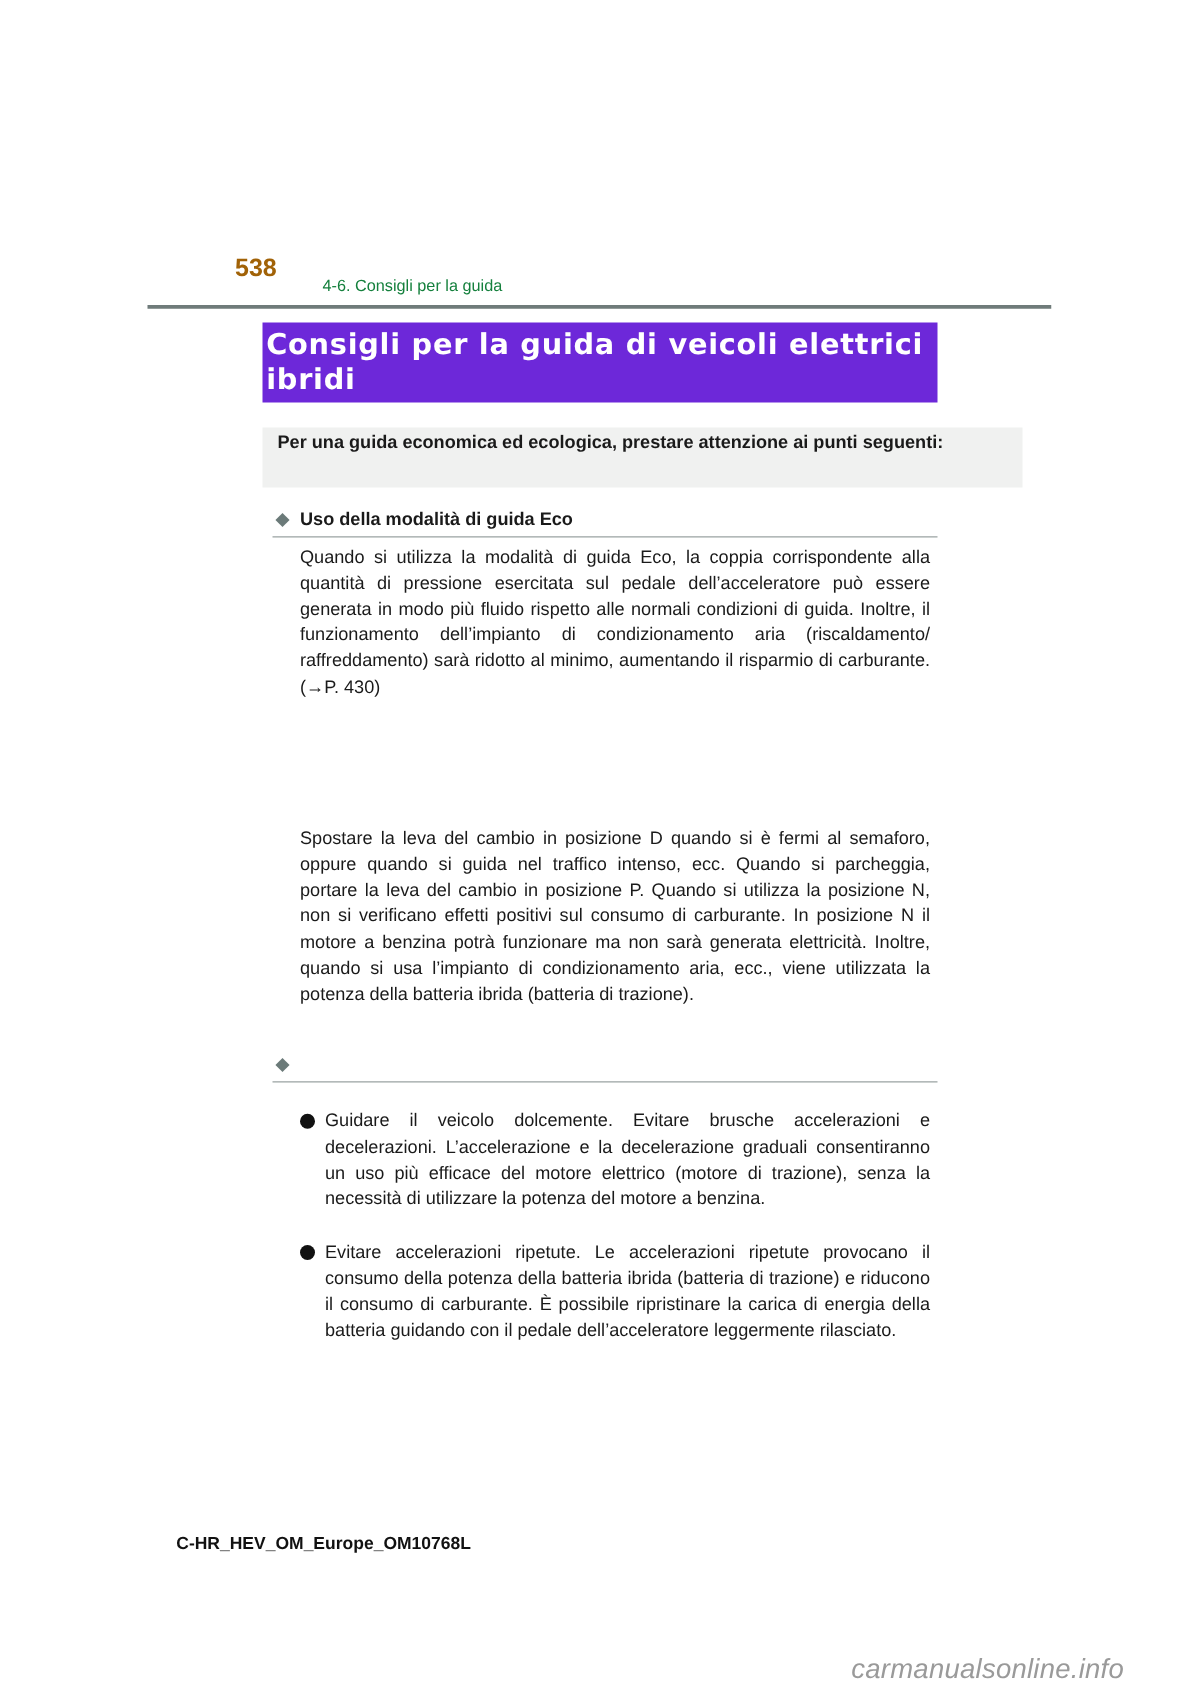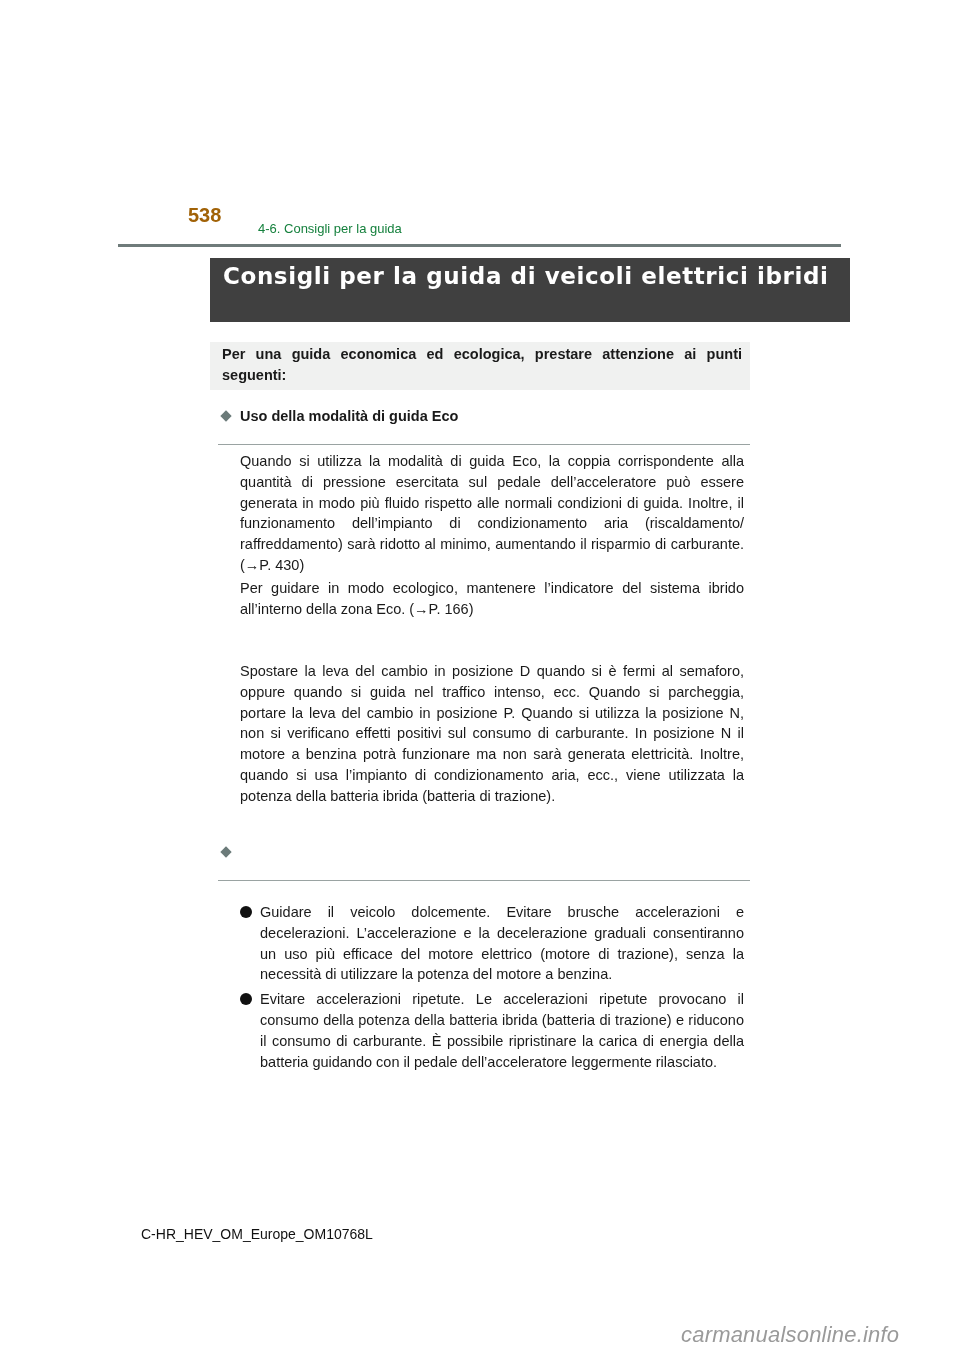--- a/index.html
+++ b/index.html
@@ -4,42 +4,42 @@
 <style>
   html, body { margin:0; padding:0; }
   body {
     width:960px; height:1358px; background:#ffffff; position:relative;
     font-family:"Liberation Sans", sans-serif; color:#1a1a1a; overflow:hidden;
   }
   .page-num { position:absolute; left:188px; top:204px; font-size:20px; font-weight:bold; color:#a16207; }
   .breadcrumb { position:absolute; left:258px; top:221px; font-size:13px; color:#15803d; }
   .header-rule { position:absolute; left:118px; top:244px; width:723px; height:3px; background:#6f7b7a; }
   .title-box {
-    position:absolute; left:210px; top:258px; width:640px; height:64px;
-    background:#404040; color:#ffffff; box-sizing:border-box; padding:4px 0 0 13px;
+    position:absolute; left:210px; top:258px; width:540px; height:64px;
+    background:#6d28d9; color:#ffffff; box-sizing:border-box; padding:4px 0 0 3px;
   }
   .title-box h1 { margin:0; font-size:23px; line-height:28px; font-weight:bold; letter-spacing:0.6px; font-family:"DejaVu Sans", sans-serif; }
   .intro-box {
-    position:absolute; left:210px; top:342px; width:540px; height:48px;
+    position:absolute; left:210px; top:342px; width:608px; height:48px;
     background:#f0f1f0; box-sizing:border-box; padding:2px 8px 0 12px;
     font-size:14.5px; font-weight:bold; line-height:21px; text-align:justify;
   }
   .section { position:absolute; left:218px; width:532px; }
   .sec-head {
     display:flex; align-items:center; font-size:14.5px; font-weight:bold;
-    border-bottom:1.5px solid #9aa3a2; padding-bottom:18px; height:20px;
+    border-bottom:1.5px solid #9aa3a2; padding-bottom:3px; height:20px;
   }
   .diamond { width:8px; height:8px; background:#6b7a79; transform:rotate(45deg); margin:0 10px 0 4px; flex:none; }
   .sec-body {
     margin:6px 6px 0 22px; font-size:14.5px; line-height:20.8px; text-align:justify; text-align-last:left;
   }
   .bullet { display:flex; margin-left:22px; margin-right:6px; font-size:14.5px; line-height:20.8px; }
   .bullet .dot { width:12px; height:12px; border-radius:50%; background:#111; flex:none; margin:4px 8px 0 0; }
   .bullet .txt { text-align:justify; text-align-last:left; }
-  .footer-id { position:absolute; left:141px; top:1226px; font-size:14px; color:#111; }
+  .footer-id { position:absolute; left:141px; top:1226px; font-size:14px; color:#111;font-weight:bold; }
   .watermark { position:absolute; left:681px; top:1322px; font-size:22px; color:#9a9a9a; letter-spacing:0.2px;font-style:italic; }
 </style>
 </head>
 <body>
 
 <div class="page-num">538</div>
 <div class="breadcrumb">4-6. Consigli per la guida</div>
 <div class="header-rule"></div>
 
 <div class="title-box">
@@ -50,35 +50,34 @@
 
 <div class="section" style="top:406px;">
   <div class="sec-head">
     <span class="diamond"></span>
     <span>Uso della modalità di guida Eco</span>
   </div>
   <div class="sec-body">Quando si utilizza la modalità di guida Eco, la coppia corrispondente alla quantità di pressione esercitata sul pedale dell’acceleratore può essere generata in modo più fluido rispetto alle normali condizioni di guida. Inoltre, il funzionamento dell’impianto di condizionamento aria (riscaldamento/ raffreddamento) sarà ridotto al minimo, aumentando il risparmio di carburante. (→P. 430)</div>
 </div>
 
 <div class="section" style="top:572px;">
-  <div class="sec-body">Per guidare in modo ecologico, mantenere l’indicatore del sistema ibrido all’interno della zona Eco. (→P. 166)</div>
 </div>
 
 <div class="section" style="top:655px;">
   <div class="sec-body">Spostare la leva del cambio in posizione D quando si è fermi al semaforo, oppure quando si guida nel traffico intenso, ecc. Quando si parcheggia, portare la leva del cambio in posizione P. Quando si utilizza la posizione N, non si verificano effetti positivi sul consumo di carburante. In posizione N il motore a benzina potrà funzionare ma non sarà generata elettricità. Inoltre, quando si usa l’impianto di condizionamento aria, ecc., viene utilizzata la potenza della batteria ibrida (batteria di trazione).</div>
 </div>
 
 <div class="section" style="top:842px;">
   <div class="sec-head">
     <span class="diamond"></span>
   </div>
   <div class="bullet" style="margin-top:21px;">
     <span class="dot"></span>
     <span class="txt">Guidare il veicolo dolcemente. Evitare brusche accelerazioni e decelerazioni. L’accelerazione e la decelerazione graduali consentiranno un uso più efficace del motore elettrico (motore di trazione), senza la necessità di utilizzare la potenza del motore a benzina.</span>
   </div>
-  <div class="bullet" style="margin-top:4px;">
+  <div class="bullet" style="margin-top:22px;">
     <span class="dot"></span>
     <span class="txt">Evitare accelerazioni ripetute. Le accelerazioni ripetute provocano il consumo della potenza della batteria ibrida (batteria di trazione) e riducono il consumo di carburante. È possibile ripristinare la carica di energia della batteria guidando con il pedale dell’acceleratore leggermente rilasciato.</span>
   </div>
 </div>
 
 <div class="footer-id">C-HR_HEV_OM_Europe_OM10768L</div>
 <div class="watermark">carmanualsonline.info</div>
 
 </body></html>

